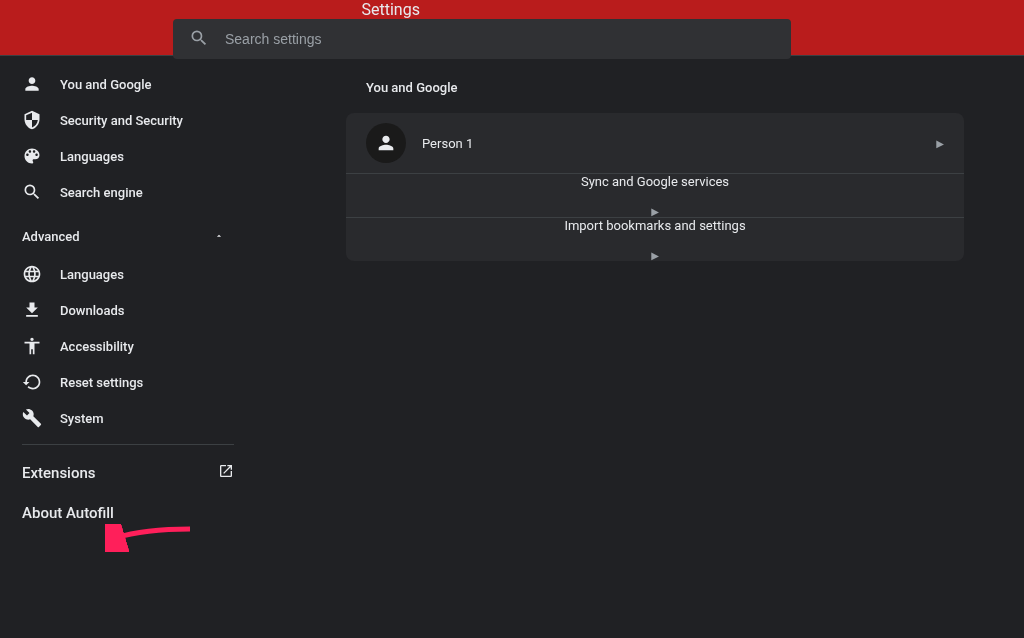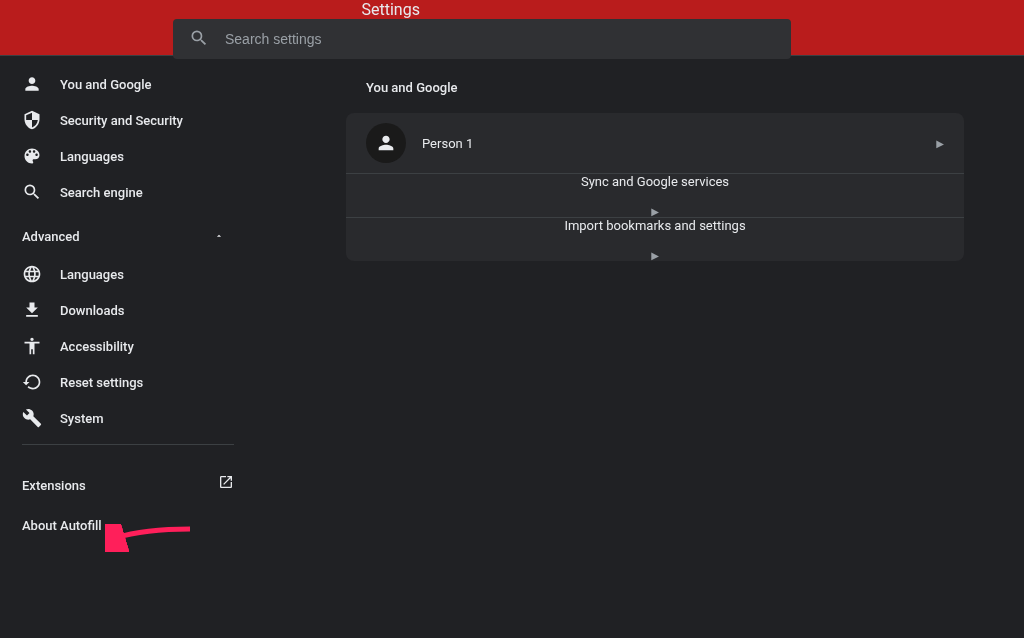--- a/index.html
+++ b/index.html
@@ -88,25 +88,25 @@
     margin-top: 6px;
   }
   .sb-section-header .caret { margin-right: 10px; }
   .sb-divider {
     height: 1px;
     background: #3c4043;
     margin: 8px 22px;
   }
   .sb-simple {
     display: flex;
-    align-items: flex-end;
+    align-items: center;
     justify-content: space-between;
     height: 40px;
     padding: 0 22px;
-    font-size: 13px;
+    font-size: 15px;
     font-weight: 500;
     cursor: pointer;
     gap: 20px;
   }
   .ext-icon svg { width: 16px; height: 16px; fill: #e8eaed; }
 
   .main {
     flex: 1;
     padding: 24px 60px 24px 90px;
     overflow-y: auto;

